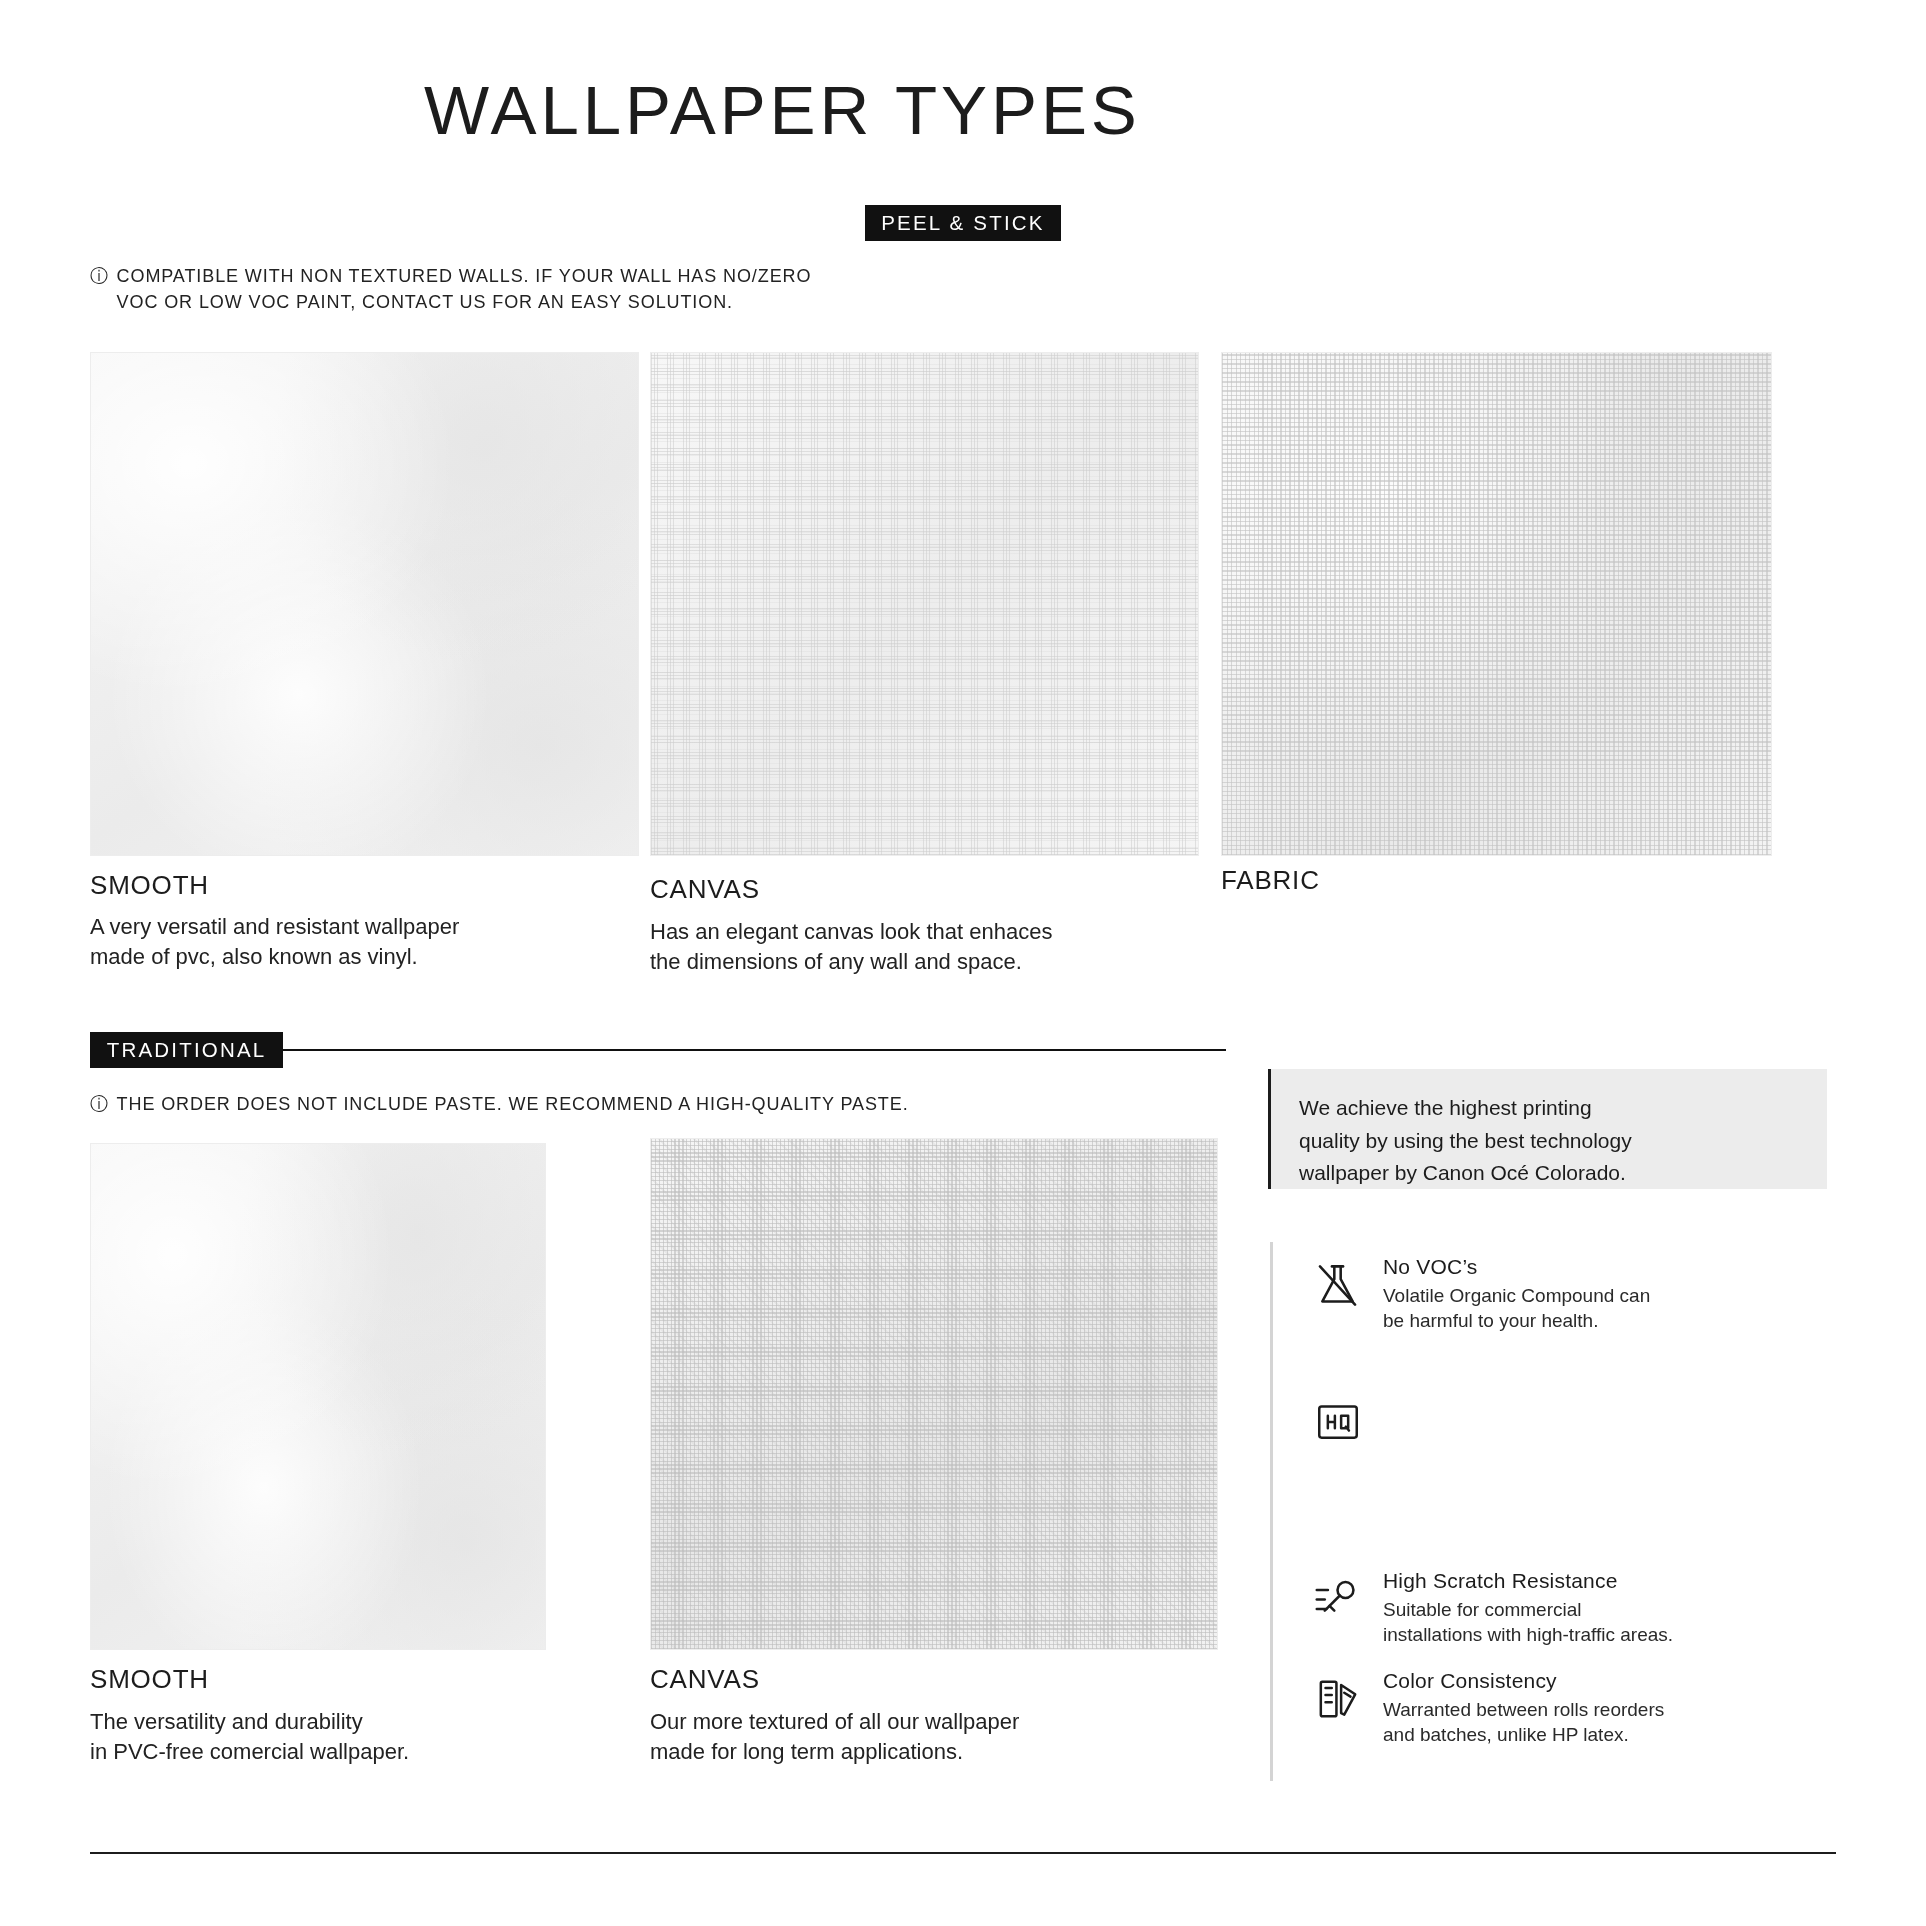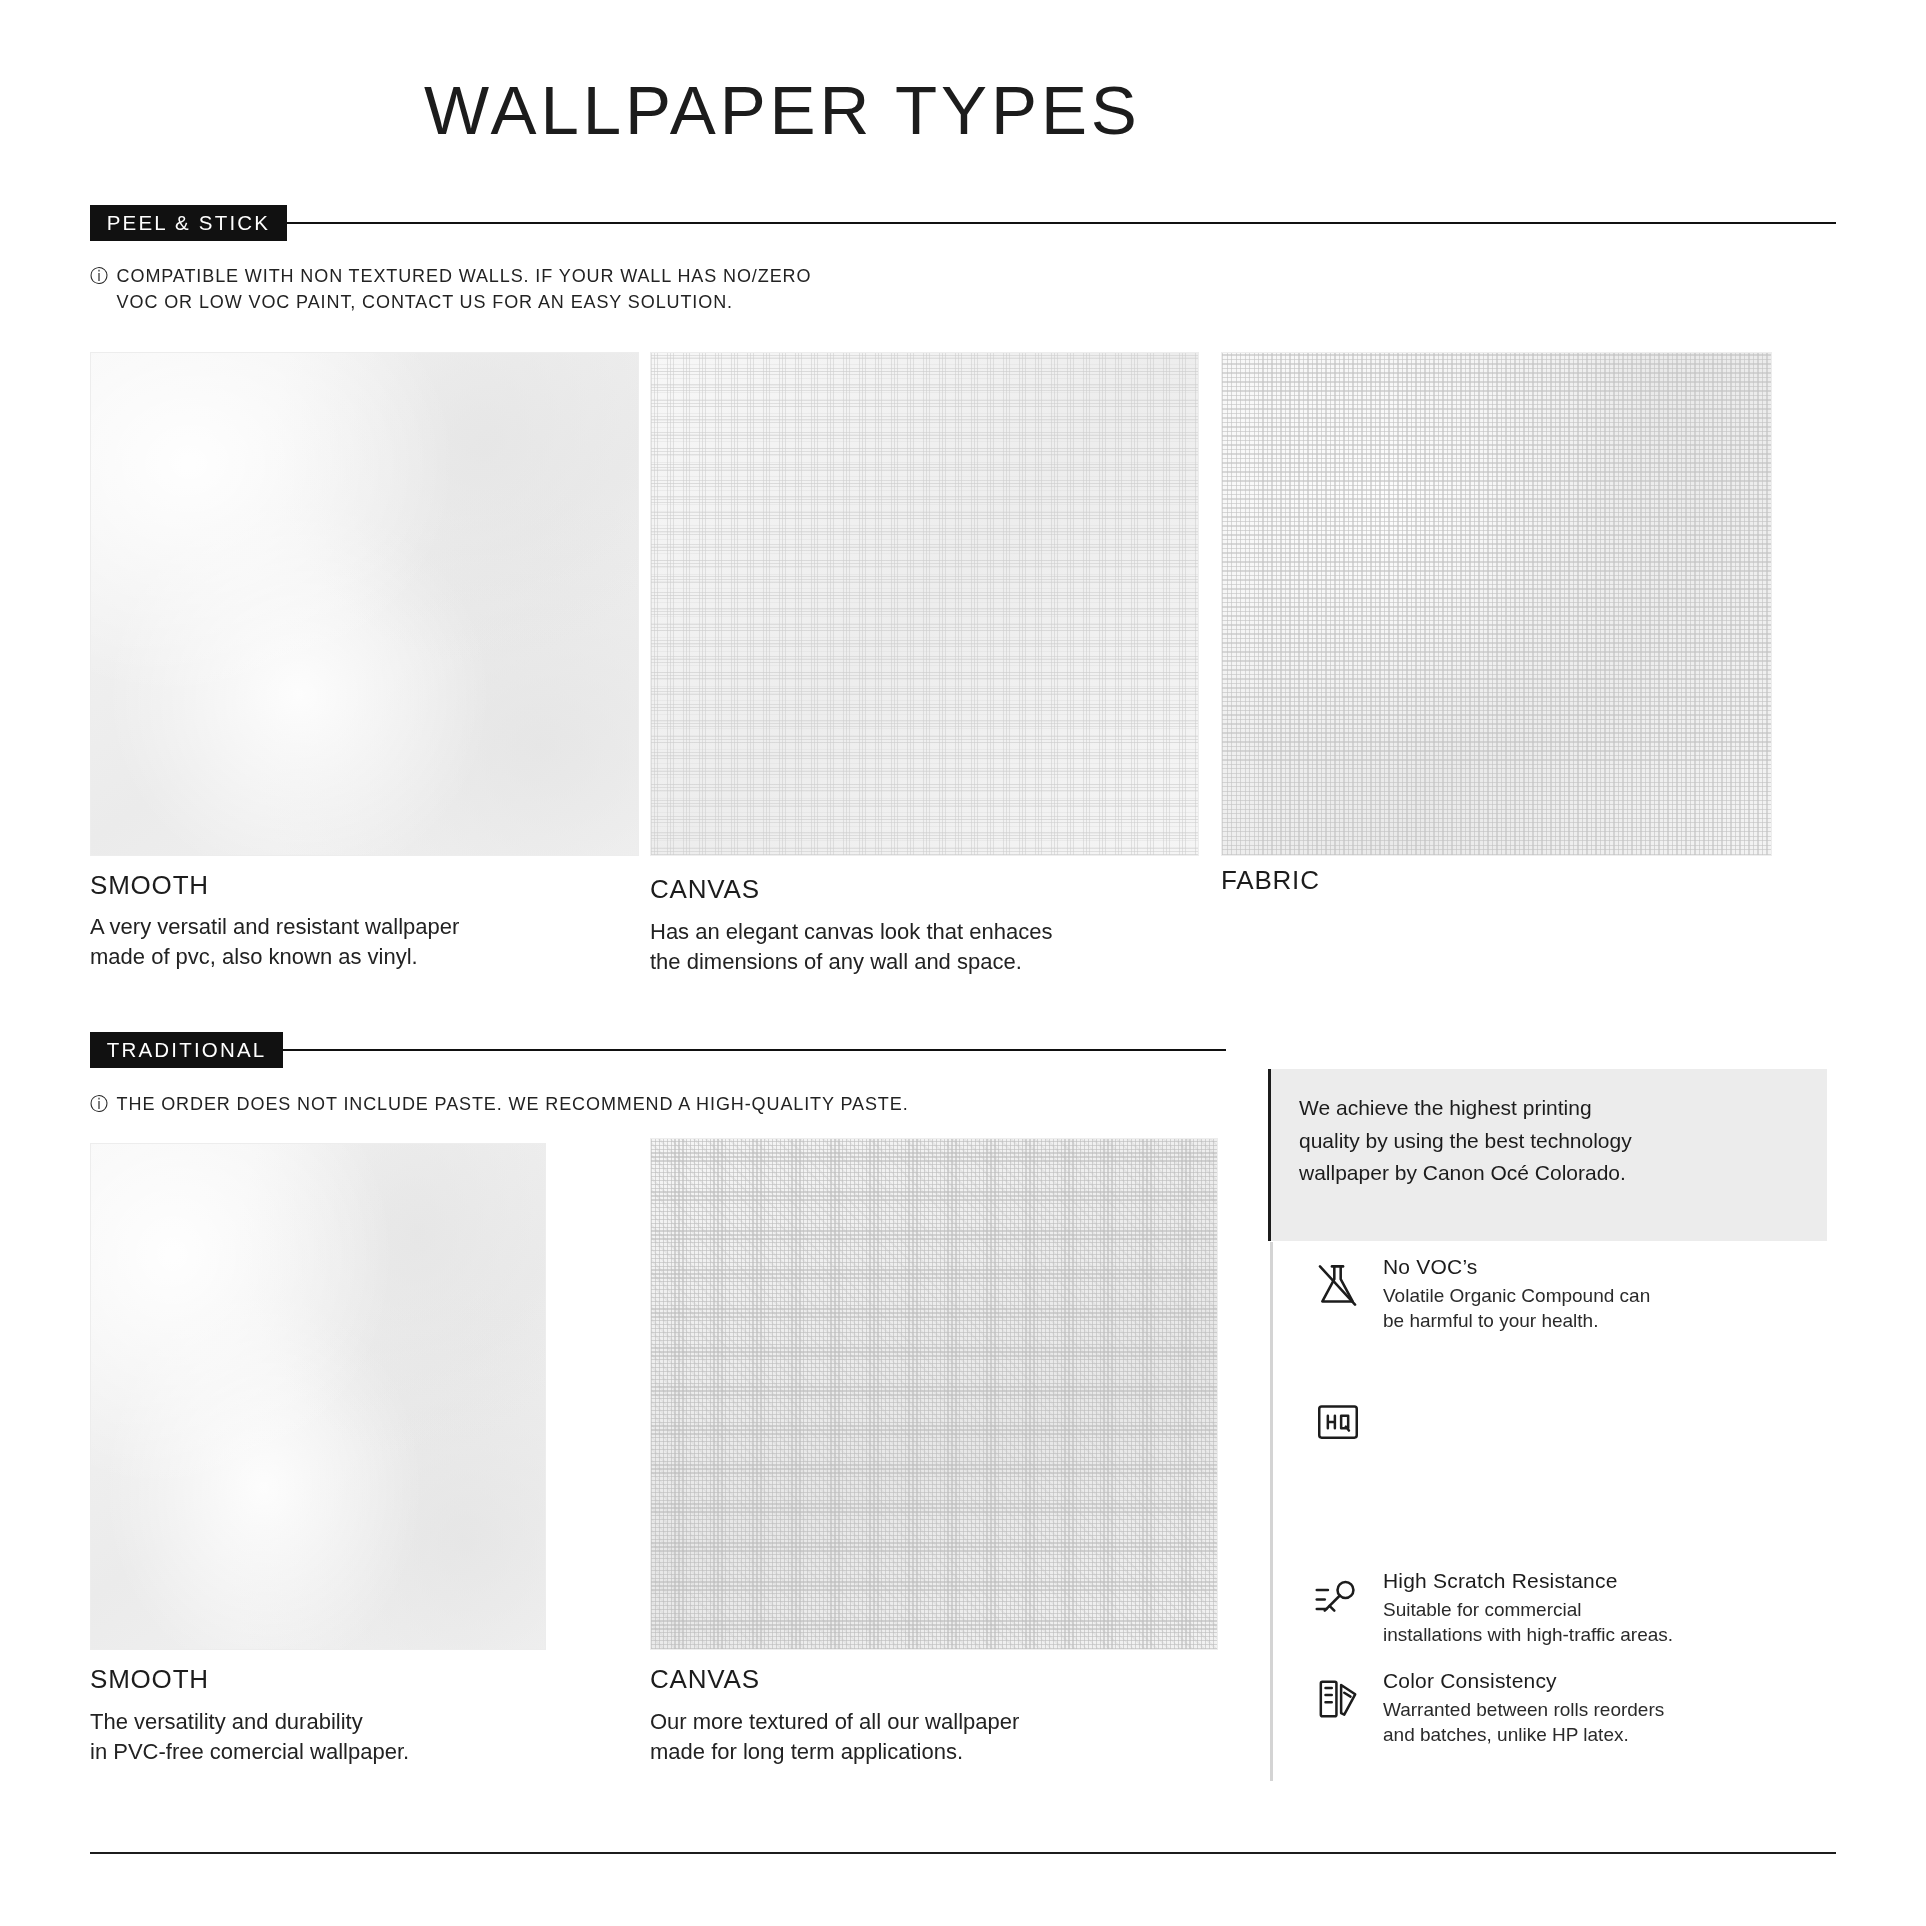--- a/index.html
+++ b/index.html
@@ -126,21 +126,21 @@
     line-height: 1.35;
     color: #222;
   }
 
   
   .quality-box {
     position: absolute;
     left: 1268px;
     top: 1069px;
     width: 559px;
-    height: 172px;
+    height: 120px;
     background: #ececec;
     border-left: 3.9px solid #1c1c1c;
     padding: 23px 26px 0 28px;
   }
   .quality-box p {
     font-size: 21px;
     line-height: 1.55;
     color: #1c1c1c;
   }
 
@@ -192,21 +192,21 @@
     background: #1c1c1c;
   }
 </style>
 </head>
 <body>
 
 <div class="page">
 
   <div class="title">WALLPAPER TYPES</div>
 
-  <div class="section-head" style="left:90px; top:205px; width:1746px;">
+  <div class="section-head" style="left:90px; top:205px; width:1746px;flex-direction:column;">
     <div class="section-tag">PEEL &amp; STICK</div>
     <div class="section-rule"></div>
   </div>
 
   <div class="note" style="left:90px; top:263px; width:1091px;">
     <span class="i-icon">ⓘ</span>
     <span>
       <span>COMPATIBLE WITH NON TEXTURED WALLS. IF YOUR WALL HAS NO/ZERO</span><br>
       <span>VOC OR LOW VOC PAINT, CONTACT US FOR AN EASY SOLUTION.</span>
     </span>

